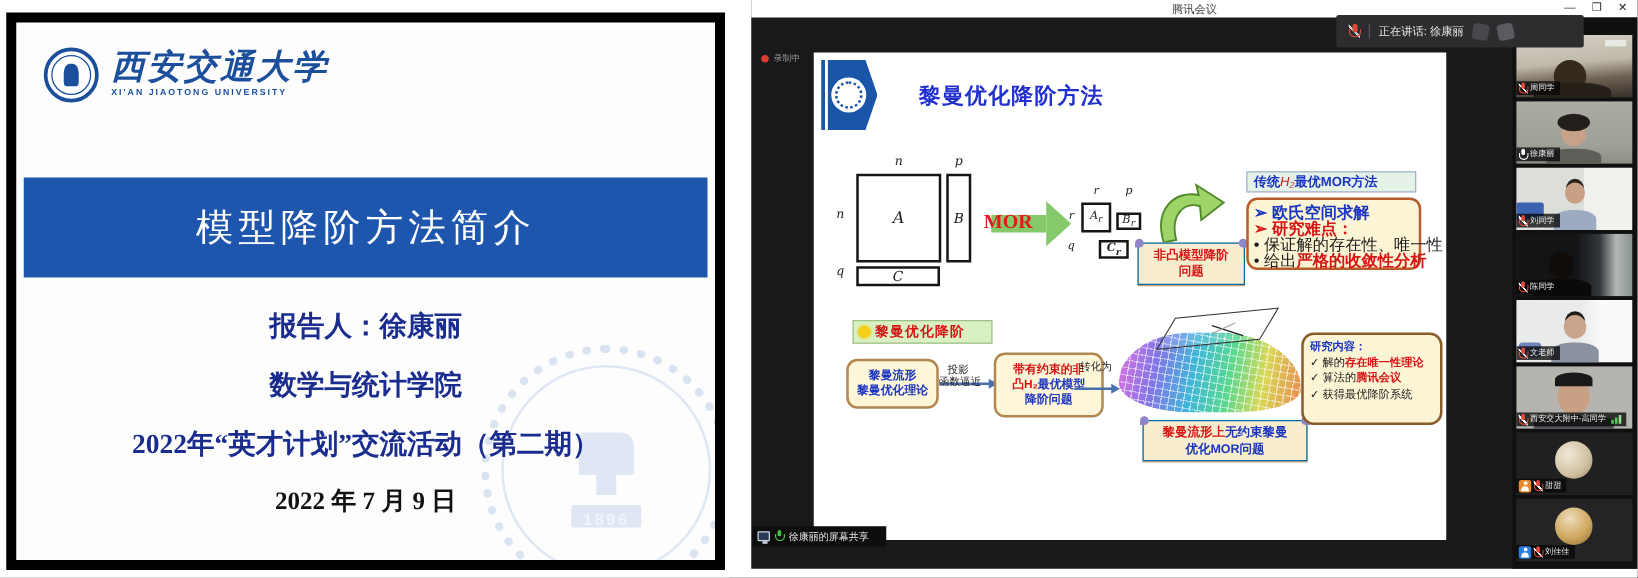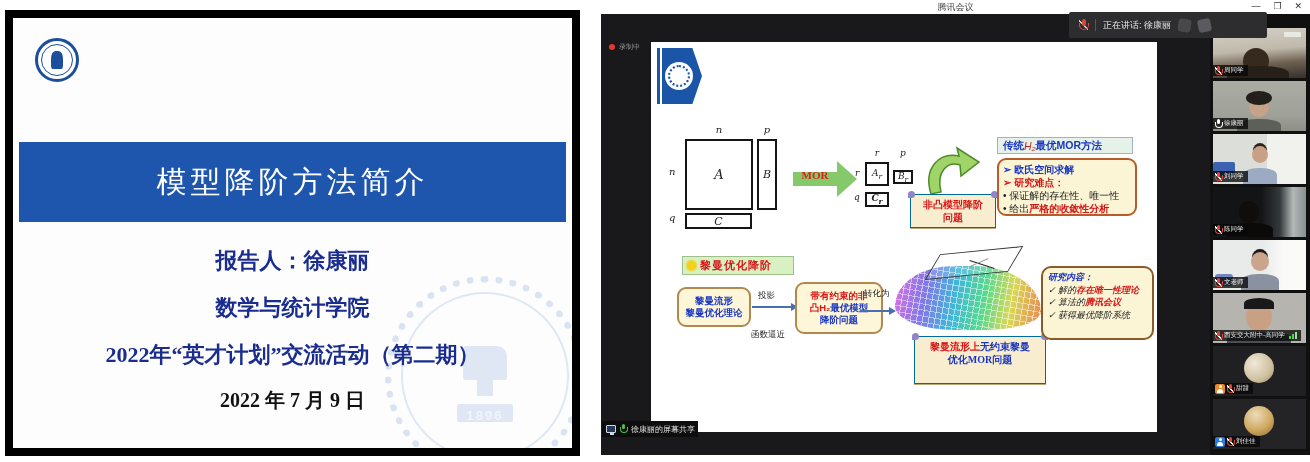--- a/index.html
+++ b/index.html
@@ -53,63 +53,63 @@
   .ss-flag{position:absolute;left:11px;top:6px;width:40px;height:56px;background:#1b55a8;clip-path:polygon(0 0,76% 0,100% 50%,76% 100%,0 100%);}
   .ss-flag .c{position:absolute;left:3px;top:14px;width:28px;height:28px;border-radius:50%;background:#fff;}
   .ss-flag .c::before{content:"";position:absolute;inset:3px;border:2px dotted #1b55a8;border-radius:50%;}
   .ss-title{position:absolute;left:84px;top:22px;font-size:17.5px;font-weight:bold;color:#2230cf;letter-spacing:1px;}
 
   .mbox{position:absolute;border:2.5px solid #151515;background:#fff;display:flex;align-items:center;justify-content:center;}
   .mlab{font-family:"DejaVu Serif",serif;font-style:italic;color:#222;}
   .dim{position:absolute;font-family:"DejaVu Serif",serif;font-style:italic;font-size:10px;color:#222;}
   .morbody{position:absolute;left:142px;top:130px;width:44px;height:14px;background:#86c96b;}
   .morhead{position:absolute;left:186px;top:119px;width:0;height:0;border-left:20px solid #86c96b;border-top:18px solid transparent;border-bottom:18px solid transparent;}
-  .morlbl{position:absolute;left:136px;top:127px;width:56px;text-align:center;font-size:11px;font-weight:bold;color:#e01b1b;font-family:"Liberation Serif",serif;z-index:2;}
+  .morlbl{position:absolute;left:136px;top:127px;width:56px;font-size:16px;font-weight:bold;color:#e01b1b;font-family:"Liberation Serif",serif;z-index:2;}
 
   .scroll{position:absolute;background:#f8eecf;border:1px solid #0369a1;box-shadow:0 1px 0 #b9a97a;}
   .scroll::before,.scroll::after{content:"";position:absolute;width:7px;height:7px;background:#8f86c8;border-radius:50% 50% 50% 0;top:-4px;}
   .scroll::before{left:-3px;}
   .scroll::after{right:-3px;transform:scaleX(-1);}
   .scroll .sl{text-align:center;font-weight:bold;font-size:10px;line-height:13px;}
 
   .thdr{position:absolute;left:346px;top:95px;width:136px;height:17px;background:#e6f2e8;border:1px solid #9fb3c8;display:flex;align-items:center;padding-left:5px;font-size:10.5px;font-weight:bold;}
   .tbox{position:absolute;left:346px;top:116px;width:140px;height:58px;background:#fbf4d5;border:2px solid #b85c2a;border-radius:9px;padding:3px 4px;}
-  .tbox .ln{font-size:10px;line-height:13px;white-space:nowrap;}
+  .tbox .ln{font-size:13px;line-height:13px;white-space:nowrap;}
 
   .chipg{position:absolute;left:31px;top:214px;width:112px;height:19px;background:#d9f0c3;border:1px solid #9ec089;display:flex;align-items:center;gap:4px;padding:0 4px;}
   .sun{width:9px;height:9px;border-radius:50%;background:#f4d018;box-shadow:0 0 2px 1px #f4d018;}
   .chipg b{font-size:11px;color:#d61515;letter-spacing:1px;}
 
   .fbox{position:absolute;background:#fdf6d8;border:2px solid #b08850;border-radius:9px;display:flex;flex-direction:column;align-items:center;justify-content:center;}
   .fbox .fl{font-size:9.5px;font-weight:bold;line-height:12px;white-space:nowrap;}
   .farrow{position:absolute;height:2px;background:#4a6fae;}
   .farrow::after{content:"";position:absolute;right:-6px;top:-3px;border-left:7px solid #4a6fae;border-top:4px solid transparent;border-bottom:4px solid transparent;}
   .falbl{position:absolute;font-size:8.5px;color:#222;white-space:nowrap;}
 
   .surface{position:absolute;left:240px;top:208px;width:155px;height:86px;}
   .mesh{position:absolute;left:4px;top:16px;width:146px;height:64px;border-radius:48% 55% 45% 50%/75% 85% 35% 45%;background:
     repeating-linear-gradient(100deg,rgba(255,255,255,.55) 0 1px,transparent 1px 6px),
     repeating-linear-gradient(10deg,rgba(255,255,255,.45) 0 1px,transparent 1px 6px),
     linear-gradient(100deg,#e070e0,#8078e8 22%,#40b8d8 42%,#58d890 60%,#d8d858 78%,#e88850);}
   .tplane{position:absolute;left:44px;top:0;width:78px;height:26px;border:1px solid #333;transform:skewX(-35deg) rotate(-6deg);background:rgba(255,255,255,.15);}
   .tvec{position:absolute;left:78px;top:14px;width:26px;height:1px;background:#222;transform:rotate(18deg);}
   .tvec.v2{transform:rotate(-24deg);width:20px;top:12px;}
 
-  .resbox{position:absolute;left:390px;top:224px;width:113px;height:74px;background:#fbf4d5;border:2px solid #8a5a28;border-radius:10px;padding:3px 5px;font-style:italic;}
+  .resbox{position:absolute;left:390px;top:224px;width:113px;height:74px;background:#fbf4d5;border:2px solid #8a5a28;border-radius:10px;padding:3px 5px;}
   .resbox .ln{font-size:9px;line-height:12.5px;}
 
   .r{color:#d61515;font-weight:bold;}
   .b{color:#1a35c0;font-weight:bold;}
   .k{color:#1a1a1a;}
   .ritalic{color:#c02020;font-weight:normal;font-style:italic;}
 
   .curve{position:absolute;left:270px;top:104px;}
 
   
-  .sharechip{position:absolute;left:1px;top:421px;height:16px;background:#0d0d0d;display:flex;align-items:center;gap:4px;padding:0 3px 0 4px;}
+  .sharechip{position:absolute;left:1px;top:421px;height:16px;background:#0d0d0d;display:flex;align-items:center;gap:4px;padding:0 14px 0 4px;}
   .monico{width:10px;height:8px;border:1px solid #cfd8e8;border-radius:1px;position:relative;background:#2a3a55;}
   .monico::after{content:"";position:absolute;left:3px;bottom:-3px;width:4px;height:2px;background:#cfd8e8;}
   .smic{position:relative;width:7px;height:10px;}
   .smic::before{content:"";position:absolute;left:2px;top:0;width:3px;height:5px;background:#49c04c;border-radius:1.5px;}
   .smic::after{content:"";position:absolute;left:0;top:3px;width:6px;height:5px;border:1px solid #49c04c;border-top:none;border-radius:0 0 4px 4px;}
   .sharetxt{font-size:8px;color:#e4e4e4;white-space:nowrap;}
 
   
   .tilecol{position:absolute;left:609px;top:14px;width:100px;height:441px;background:#101010;}
   .tile{position:absolute;left:3px;width:93px;height:50px;background:#1c1c1e;overflow:hidden;}
@@ -171,20 +171,24 @@
     <div class="slide">
       <div class="wm">
         <div class="ring"></div>
           <div class="ring2"></div>
           <div class="anvil"></div>
         <div class="yrbox"></div>
         <div class="yr">1896</div>
       </div>
       <div class="xjtu-logo">
         <div class="seal"></div>
+        <div class="xjtu-txt">
+          <div class="cn">西安交通大学</div>
+          <div class="en">XI'AN JIAOTONG UNIVERSITY</div>
+        </div>
       </div>
       <div class="titlebar-blue">
         <span>模型降阶方法简介</span>
       </div>
       <div class="slide-lines">
         <div class="sline">报告人：徐康丽</div>
         <div class="sline">数学与统计学院</div>
         <div class="sline">2022年“英才计划”交流活动（第二期）</div>
         <div class="sline date">2022 年 7 月 9 日</div>
       </div>
@@ -214,20 +218,21 @@
     <span class="btxt">正在讲话: 徐康丽</span>
     <span class="bico"></span>
     <span class="bico b2"></span>
   </div>
 
   <div class="ss">
     <div class="ss-logo-bar"></div>
     <div class="ss-flag">
         <span class="c"></span>
       </div>
+    <div class="ss-title">黎曼优化降阶方法</div>
 
     <div class="dim" style="left:34px;top:82px;width:68px;text-align:center;">n</div>
     <div class="dim" style="left:18px;top:124px;">n</div>
     <div class="dim" style="left:106px;top:82px;width:20px;text-align:center;">p</div>
     <div class="dim" style="left:18px;top:170px;">q</div>
     <div class="mbox" style="left:34px;top:97px;width:68px;height:71px;">
         <span class="mlab" style="font-size:13px;">A</span>
       </div>
     <div class="mbox" style="left:106px;top:97px;width:20px;height:71px;">
         <span class="mlab" style="font-size:11px;">B</span>
@@ -243,21 +248,21 @@
     <div class="dim" style="left:214px;top:106px;width:24px;text-align:center;font-size:9px;">r</div>
     <div class="dim" style="left:204px;top:126px;font-size:9px;">r</div>
     <div class="dim" style="left:242px;top:106px;width:20px;text-align:center;font-size:9px;">p</div>
     <div class="dim" style="left:203px;top:150px;font-size:9px;">q</div>
     <div class="mbox" style="left:214px;top:120px;width:24px;height:24px;border-width:2px;">
         <span class="mlab" style="font-size:9px;"><span>A</span><sub>r</sub></span>
       </div>
     <div class="mbox" style="left:242px;top:128px;width:20px;height:14px;border-width:2px;">
         <span class="mlab" style="font-size:9px;"><span>B</span><sub>r</sub></span>
       </div>
-    <div class="mbox" style="left:214px;top:150px;width:24px;height:15px;border-width:2px;font-weight:bold;">
+    <div class="mbox" style="left:228px;top:150px;width:24px;height:15px;border-width:2px;font-weight:bold;">
         <span class="mlab" style="font-size:9px;"><span>C</span><sub>r</sub></span>
       </div>
 
     <svg class="curve" width="62" height="54" viewBox="0 0 62 54">
       <path d="M10,48 C2,22 18,6 38,10 L36,2 L58,16 L40,30 L39,19 C26,15 15,26 20,46 Z" fill="#9fd469" stroke="#4e8a2a" stroke-width="1.5"></path>
     </svg>
 
     <div class="scroll" style="left:259px;top:152px;width:86px;height:34px;padding-top:3px;">
       <div class="sl r">非凸模型降阶</div>
       <div class="sl r">问题</div>
@@ -279,37 +284,37 @@
       <span class="sun"></span>
       <b>黎曼优化降阶</b>
     </div>
 
     <div class="fbox" style="left:26px;top:245px;width:74px;height:40px;">
       <div class="fl b">黎曼流形</div>
       <div class="fl b">黎曼优化理论</div>
     </div>
     <div class="falbl" style="left:107px;top:248px;">投影</div>
     <div class="farrow" style="left:101px;top:264px;width:40px;"></div>
-    <div class="falbl" style="left:100px;top:287px;">函数逼近</div>
+    <div class="falbl" style="left:100px;top:258px;">函数逼近</div>
     <div class="fbox" style="left:144px;top:240px;width:88px;height:52px;">
       <div class="fl r">带有约束的非</div>
       <div class="fl"><span class="r">凸H₂</span><span class="b">最优模型</span></div>
       <div class="fl b">降阶问题</div>
     </div>
     <div class="falbl" style="left:213px;top:246px;width:18px;">转化为</div>
     <div class="farrow" style="left:209px;top:268px;width:30px;"></div>
 
     <div class="surface">
       <div class="mesh"></div>
       <div class="tplane"></div>
       <div class="tvec"></div>
       <div class="tvec v2"></div>
     </div>
 
-    <div class="scroll" style="left:263px;top:294px;width:132px;height:48px;padding-top:3px;font-family:Liberation Serif, serif;">
+    <div class="scroll" style="left:263px;top:294px;width:132px;height:33px;padding-top:3px;">
       <div class="sl"><span class="r">黎曼流形上</span><span class="b">无约束黎曼</span></div>
       <div class="sl b">优化MOR问题</div>
     </div>
 
     <div class="resbox">
       <div class="ln b">研究内容：</div>
       <div class="ln"><span class="k">✓ 解的</span><span class="r">存在唯一性理论</span></div>
       <div class="ln"><span class="k">✓ 算法的</span><span class="r">腾讯会议</span></div>
       <div class="ln k">✓ 获得最优降阶系统</div>
     </div>

